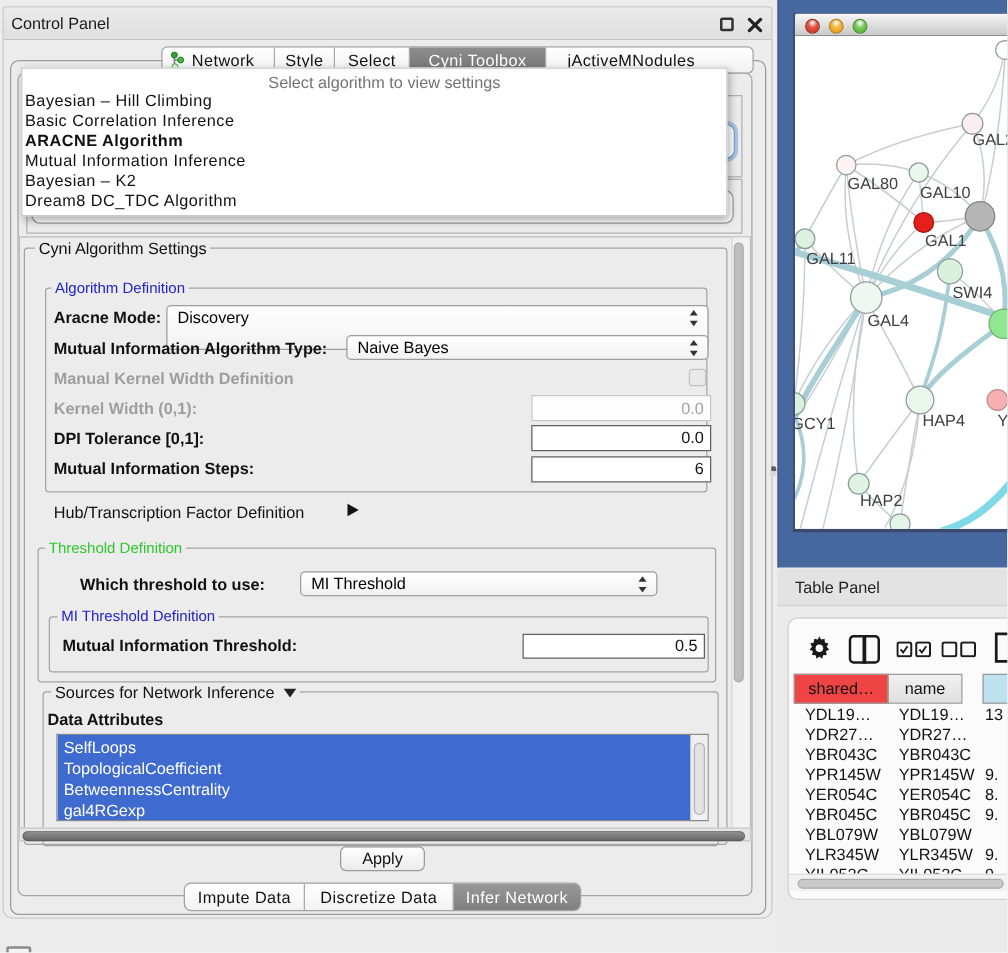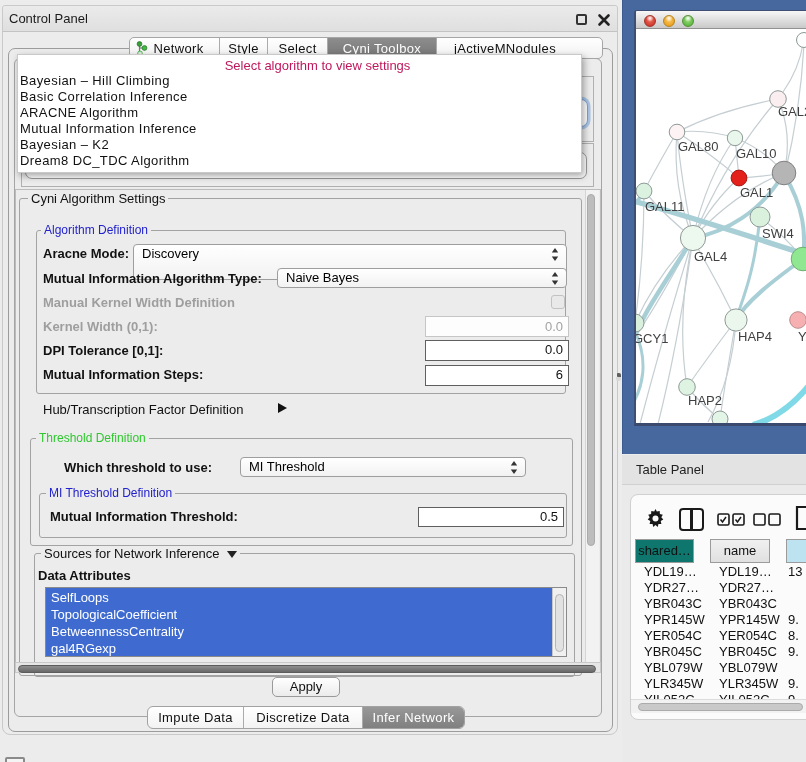--- a/index.html
+++ b/index.html
@@ -53,21 +53,21 @@
 #apply{left:269px;top:671px;width:68px;height:20px;border:1px solid #9a9a9a;border-radius:5px;
  background:linear-gradient(#ffffff,#ebebeb);text-align:center;line-height:18px;font-size:13px;}
 
 #bottabs{left:144px;top:700px;width:318px;height:23px;background:linear-gradient(#ffffff,#f3f3f3);
  border:1px solid #a2a2a2;border-radius:6px;display:flex;}
 #bottabs .seg{height:100%;display:flex;align-items:center;justify-content:center;border-right:1px solid #ababab;letter-spacing:.35px;}
 #bottabs .sel{background:linear-gradient(#989898,#808080);color:#fff;border-right:none;border-radius:0 5px 5px 0;}
 
 #popup{left:14px;top:48px;width:565px;height:119px;background:#fff;border:1px solid #c9c9c9;
  box-shadow:2px 3px 7px rgba(0,0,0,.35);}
-#popup .prompt{position:absolute;left:10px;top:3px;width:100%;text-align:center;color:#be185d;padding-left:16px;}
+#popup .prompt{position:absolute;left:0;top:3px;width:100%;text-align:center;color:#737373;padding-left:16px;}
 #popup .it{position:absolute;left:2px;height:16px;line-height:16px;font-size:13px;color:#111;white-space:nowrap;letter-spacing:.4px;}
 
 #macwin{left:634px;top:10px;width:176px;height:416px;background:#fff;border-left:2px solid #3f4f74;border-top:1px solid #3f4f74;border-bottom:3px solid #394a6e;border-radius:3px 3px 0 0;}
 #mactitle{position:absolute;left:0;top:0;width:100%;height:18px;
  background:linear-gradient(#f7f7f7,#c9c9c9);border-bottom:1px solid #919191;border-radius:2px 2px 0 0;}
 .tl{position:absolute;top:4px;width:12px;height:12px;border-radius:50%;}
 
 #tptitle{left:622px;top:455px;width:184px;height:30px;background:#e3e3e3;border-bottom:1px solid #d0d0d0;
  line-height:30px;padding-left:14px;color:#222;}
 #tpbody{left:622px;top:485px;width:184px;height:277px;background:#eaeaea;}
@@ -190,21 +190,21 @@
   <div class="abs" id="bottabs">
     <div class="seg" style="width:96px;">Impute Data</div>
     <div class="seg" style="width:119px;">Discretize Data</div>
     <div class="seg sel" style="width:101px;">Infer Network</div>
   </div>
 
   <div class="abs" id="popup">
     <div class="prompt">Select algorithm to view settings</div>
     <div class="it" style="top:18px;">Bayesian – Hill Climbing</div>
     <div class="it" style="top:34px;">Basic Correlation Inference</div>
-    <div class="it" style="top:50px;font-weight:normal;">ARACNE Algorithm</div>
+    <div class="it" style="top:50px;font-weight:bold;">ARACNE Algorithm</div>
     <div class="it" style="top:66px;">Mutual Information Inference</div>
     <div class="it" style="top:82px;">Bayesian – K2</div>
     <div class="it" style="top:98px;">Dream8 DC_TDC Algorithm</div>
   </div>
 </div>
 
 <div class="abs" style="left:617px;top:373px;width:4px;height:4px;background:#5f5f5f;border-radius:1px 2px 0 1px;"></div>
     <div class="abs" style="left:616px;top:377px;width:5px;height:4px;background:#d8d8d8;border-radius:0 0 2px 2px;"></div>
 
 <div class="abs" id="macwin">
@@ -306,21 +306,21 @@
     <path d="M18.5,6.5 l2,2.5 3.5-5" stroke="#1a1a1a" stroke-width="1.5" fill="none"></path>
   </svg>
   <svg class="abs" style="left:122px;top:18px;" width="28" height="13" viewBox="0 0 28 13">
     <rect x="1" y="1" width="11" height="11" fill="none" stroke="#1a1a1a" stroke-width="1.6" rx="1.5"></rect>
     <rect x="16" y="1" width="11" height="11" fill="none" stroke="#1a1a1a" stroke-width="1.6" rx="1.5"></rect>
   </svg>
   <svg class="abs" style="left:164px;top:10px;" width="20" height="26" viewBox="0 0 20 26">
     <path d="M2,2 h10 l6,6 v16 h-16 z" fill="none" stroke="#1a1a1a" stroke-width="2.2"></path>
   </svg>
 
-  <div class="hcell" style="left:4px;width:59px;background:#0f766e;">shared…</div>
+  <div class="hcell" style="left:4px;width:76px;background:#ef4444;">shared…</div>
   <div class="hcell" style="left:79px;width:60px;background:linear-gradient(#f0f0f0,#e0e0e0);">name</div>
   <div class="hcell" style="left:155px;width:30px;background:#bce3ef;"></div>
 
   <div class="abs" style="left:0;top:0;width:100%;height:204px;overflow:hidden;">
         <div class="trow" style="left:0;top:69.4px;width:100%;">
           <span style="left:13px;">YDL19…</span>
           <span style="left:88px;">YDL19…</span>
           <span style="left:157px;">13</span>
         </div>
   <div class="trow" style="left:0;top:85.4px;width:100%;">

